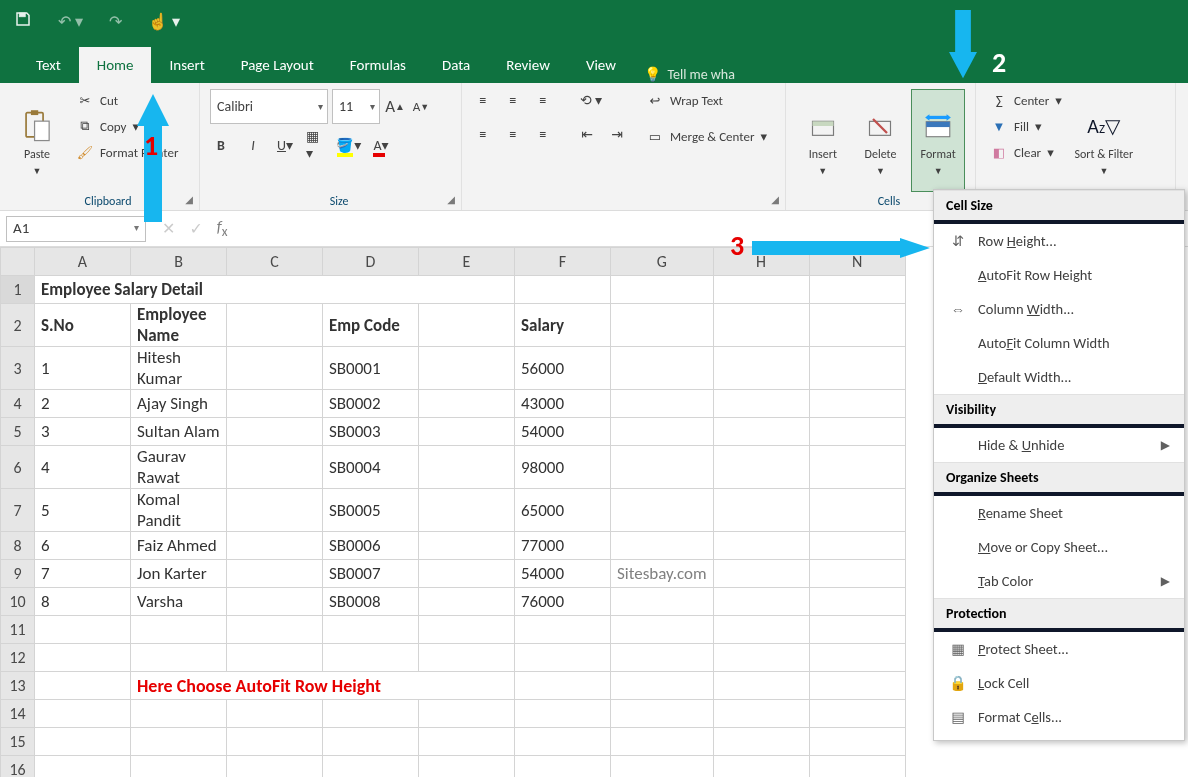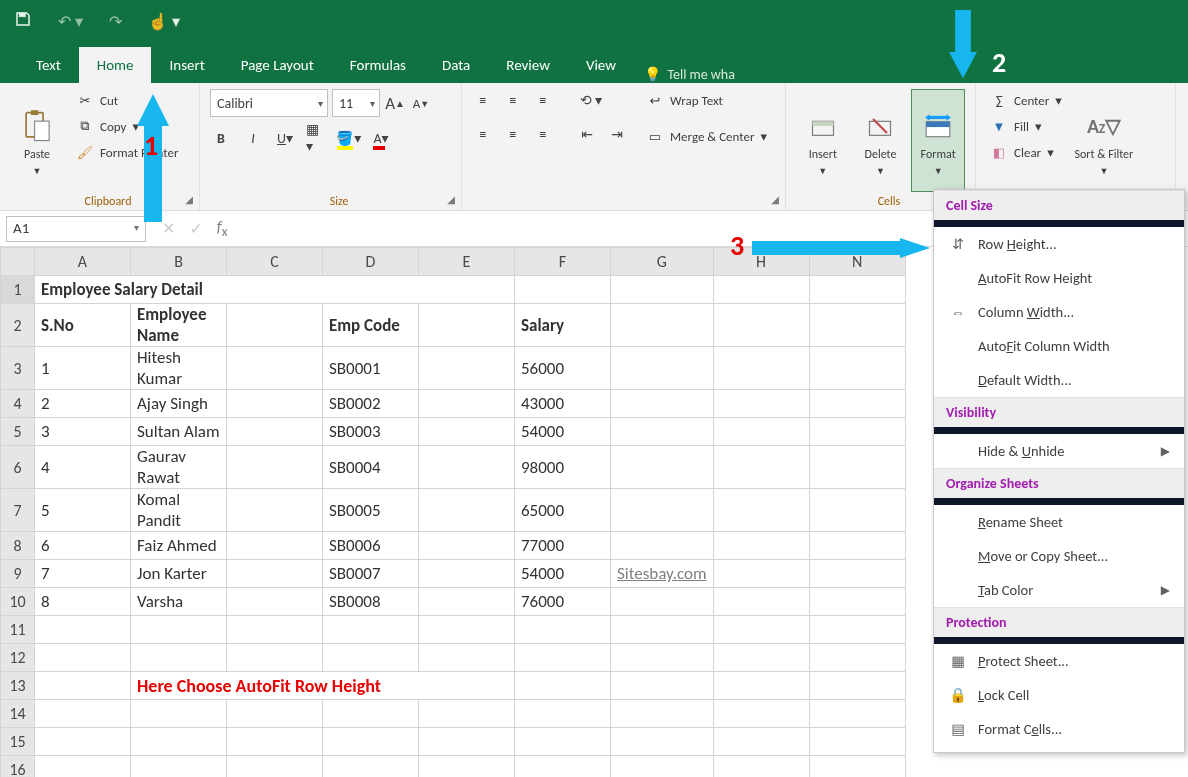--- a/index.html
+++ b/index.html
@@ -9,53 +9,53 @@
   .qat-item { color:#fff; opacity:.9; font-size:16px; padding:4px 6px;}
   .qat-item svg { width:18px; height:18px; fill:#fff; stroke:#fff;}
   
   .tab-bar { background:#0f7240; height:41px; display:flex; align-items:flex-end; padding:0 18px;}
   .tab { color:#fff; padding:9px 18px 9px; font-size:15px; cursor:pointer; }
   .tab.active { background:#f3f3f3; color:#0f7240; }
   .tellme { color:#d8e8dc; display:flex; align-items:center; gap:6px; padding:0 10px; font-size:14px;}
   
   .ribbon { background:#f3f3f3; height:128px; display:flex; border-bottom:1px solid #dcdcdc;}
   .group { position:relative; padding:6px 10px 18px; border-right:1px solid #e1e1e1; display:flex; gap:8px;}
-  .group-label { position:absolute; bottom:2px; left:17px; right:0; text-align:center; font-size:12px; color:#a16207;}
+  .group-label { position:absolute; bottom:2px; left:17px; right:0; text-align:center; font-size:12px; color:#0c4a6e;}
   .group-launcher { position:absolute; bottom:4px; right:6px; font-size:10px; color:#7a7a7a;}
   .big-btn{ display:flex; flex-direction:column; align-items:center; justify-content:center; gap:4px; width:54px; font-size:12px; color:#404040; text-align:center; padding-top:4px;}
   .big-btn .ico{ width:34px; height:34px; display:flex; align-items:center; justify-content:center;}
   .stack { display:flex; flex-direction:column; gap:4px; }
   .stack-row { display:flex; align-items:center; gap:6px; font-size:13px; color:#404040; padding:2px 4px; white-space:nowrap;}
   .stack-row .ico { width:18px; height:18px; display:inline-flex; align-items:center; justify-content:center;}
   .font-box { display:flex; gap:4px; align-items:center;}
-  .combo { background:#fff; border:1px solid #c0c0c0; height:28px; display:flex; align-items:center; padding:0 18px 0 6px; font-size:14px; position:relative;}
+  .combo { background:#fff; border:1px solid #c0c0c0; height:35px; display:flex; align-items:center; padding:0 18px 0 6px; font-size:14px; position:relative;}
   .combo::after{content:"▾"; position:absolute; right:4px; font-size:10px; color:#606060;}
   .icon-btn { width:22px; height:22px; display:flex; align-items:center;justify-content:center; font-size:14px; color:#444;}
   .format-highlight { background:#cfe3d4; border:1px solid #4a8e5b; }
   
   .formula-row { height:36px; display:flex; align-items:center; border-bottom:1px solid #dcdcdc;}
   .name-box { width:140px; border:1px solid #c0c0c0; margin:4px 6px; height:26px; padding:2px 6px; font-size:15px; background:#fff; position:relative;}
   .name-box::after{content:"▾"; position:absolute; right:6px; top:4px; font-size:10px; color:#777;}
   .fx-controls { display:flex; align-items:center; gap:14px; padding:0 10px; color:#7e7e7e; font-size:16px;}
   .formula-input { flex:1; border:none; height:24px; font-size:15px; padding:0 6px;}
   
   .sheet { position:absolute; top:247px; left:0; right:0; }
   table.grid { border-collapse:collapse; font-family: Calibri, sans-serif; font-size:17px; color:#333; }
   table.grid th, table.grid td { border:1px solid #d4d4d4; height:28px;}
   .col-head { background:#e6e6e6; font-weight:400; color:#4a4a4a; font-size:16px; text-align:center;}
   .row-head { background:#e6e6e6; font-weight:400; color:#4a4a4a; font-size:16px; text-align:center; width:34px;}
   .row-head.sel { background:#d9d9d9;}
   td.cell { padding:0 6px; }
   .bold { font-weight:700; }
   .center { text-align:left; }
   .red-note { color:#e60000; font-weight:700; font-size:18px;}
-  .watermark { color:#808080; font-size:17px;text-decoration:underline;}
+  .watermark { color:#808080; font-size:17px;}
   
   .menu { position:absolute; top:189px; left:933px; width:252px; background:#fff; border:1px solid #c8c8c8; box-shadow:2px 2px 6px rgba(0,0,0,.25); z-index:50; padding-bottom:6px;}
-  .menu-section { background:#eeeeee; padding:6px 12px; font-weight:700; color:#a21caf; font-size:14px; border-top:1px solid #e1e1e1; border-bottom:7px solid #0f172a;}
+  .menu-section { background:#eeeeee; padding:6px 12px; font-weight:700; color:#000000; font-size:14px; border-top:1px solid #e1e1e1; border-bottom:4px solid #0f172a;}
   .menu-item { display:flex; align-items:center; gap:10px; padding:7px 14px; font-size:14.5px; color:#404040; white-space:nowrap;}
   .menu-item .mi-ico { width:20px; height:20px; display:inline-flex; align-items:center; justify-content:center; color:#606060;}
   .menu-item .arrow { margin-left:auto; font-size:12px; color:#606060;}
   u.mn { text-decoration:underline; }
   
   .anno-arrow-down { position:absolute; width:40px; height:70px; }
   .anno-num { position:absolute; font-weight:700; font-size:28px; }
 </style>
 </head>
 <body>
@@ -203,21 +203,21 @@
   </div>
 
   <div class="group" style="width:200px">
     <div class="stack">
       <div class="stack-row"><span class="ico">∑</span><span>Center</span> ▾</div>
       <div class="stack-row"><span class="ico" style="color:#2a6fb5">▼</span><span>Fill</span> ▾</div>
       <div class="stack-row"><span class="ico" style="color:#d07aa0">◧</span><span>Clear</span> ▾</div>
     </div>
     <div class="big-btn" style="width:60px">
       <div class="ico">
-          <span style="color:#737373;font-size:20px;font-weight:700">A<span style="font-size:13px">Z</span>▽</span>
+          <span style="color:#0f172a;font-size:20px;font-weight:400">A<span style="font-size:13px">Z</span>▽</span>
         </div>
       <span>Sort &amp; Filter</span>
         <span style="font-size:9px">▼</span>
       </div>
   </div>
 </div>
 
 <div class="formula-row">
   <div class="name-box">A1</div>
   <div class="fx-controls">

